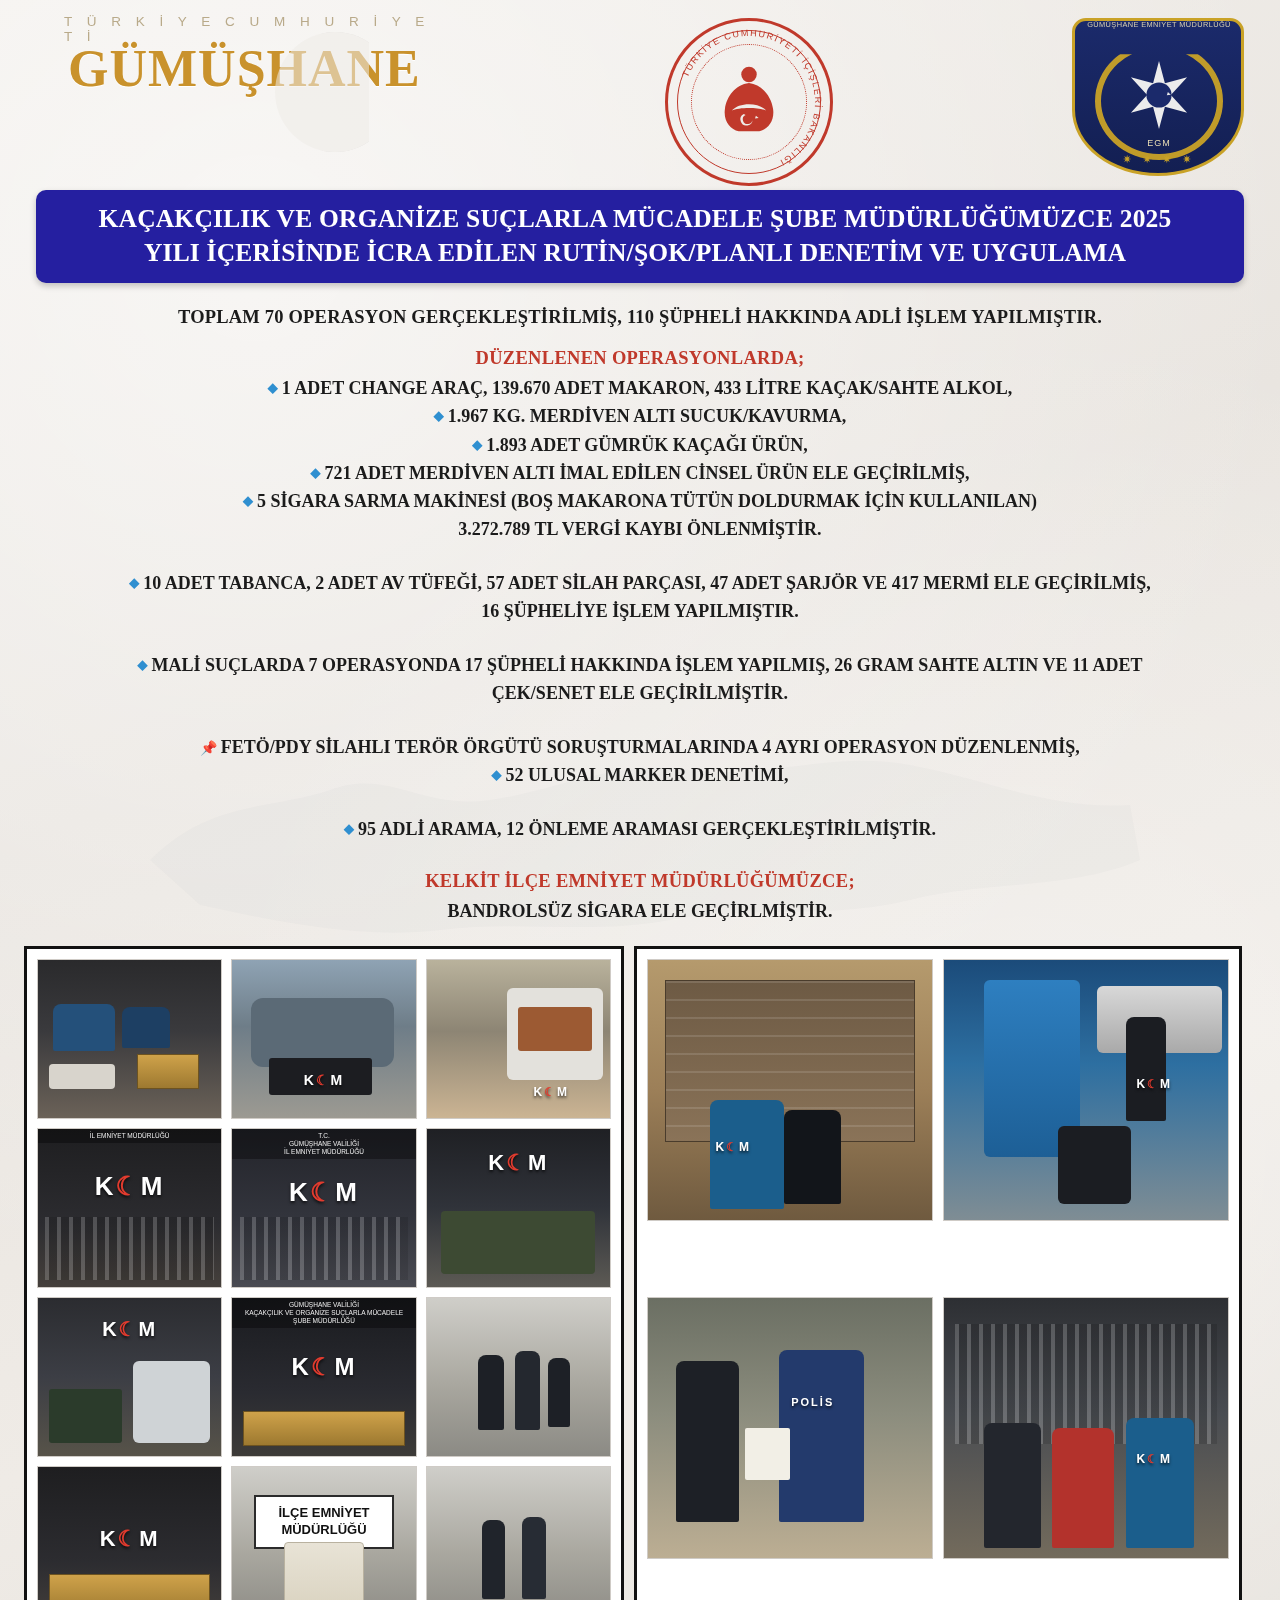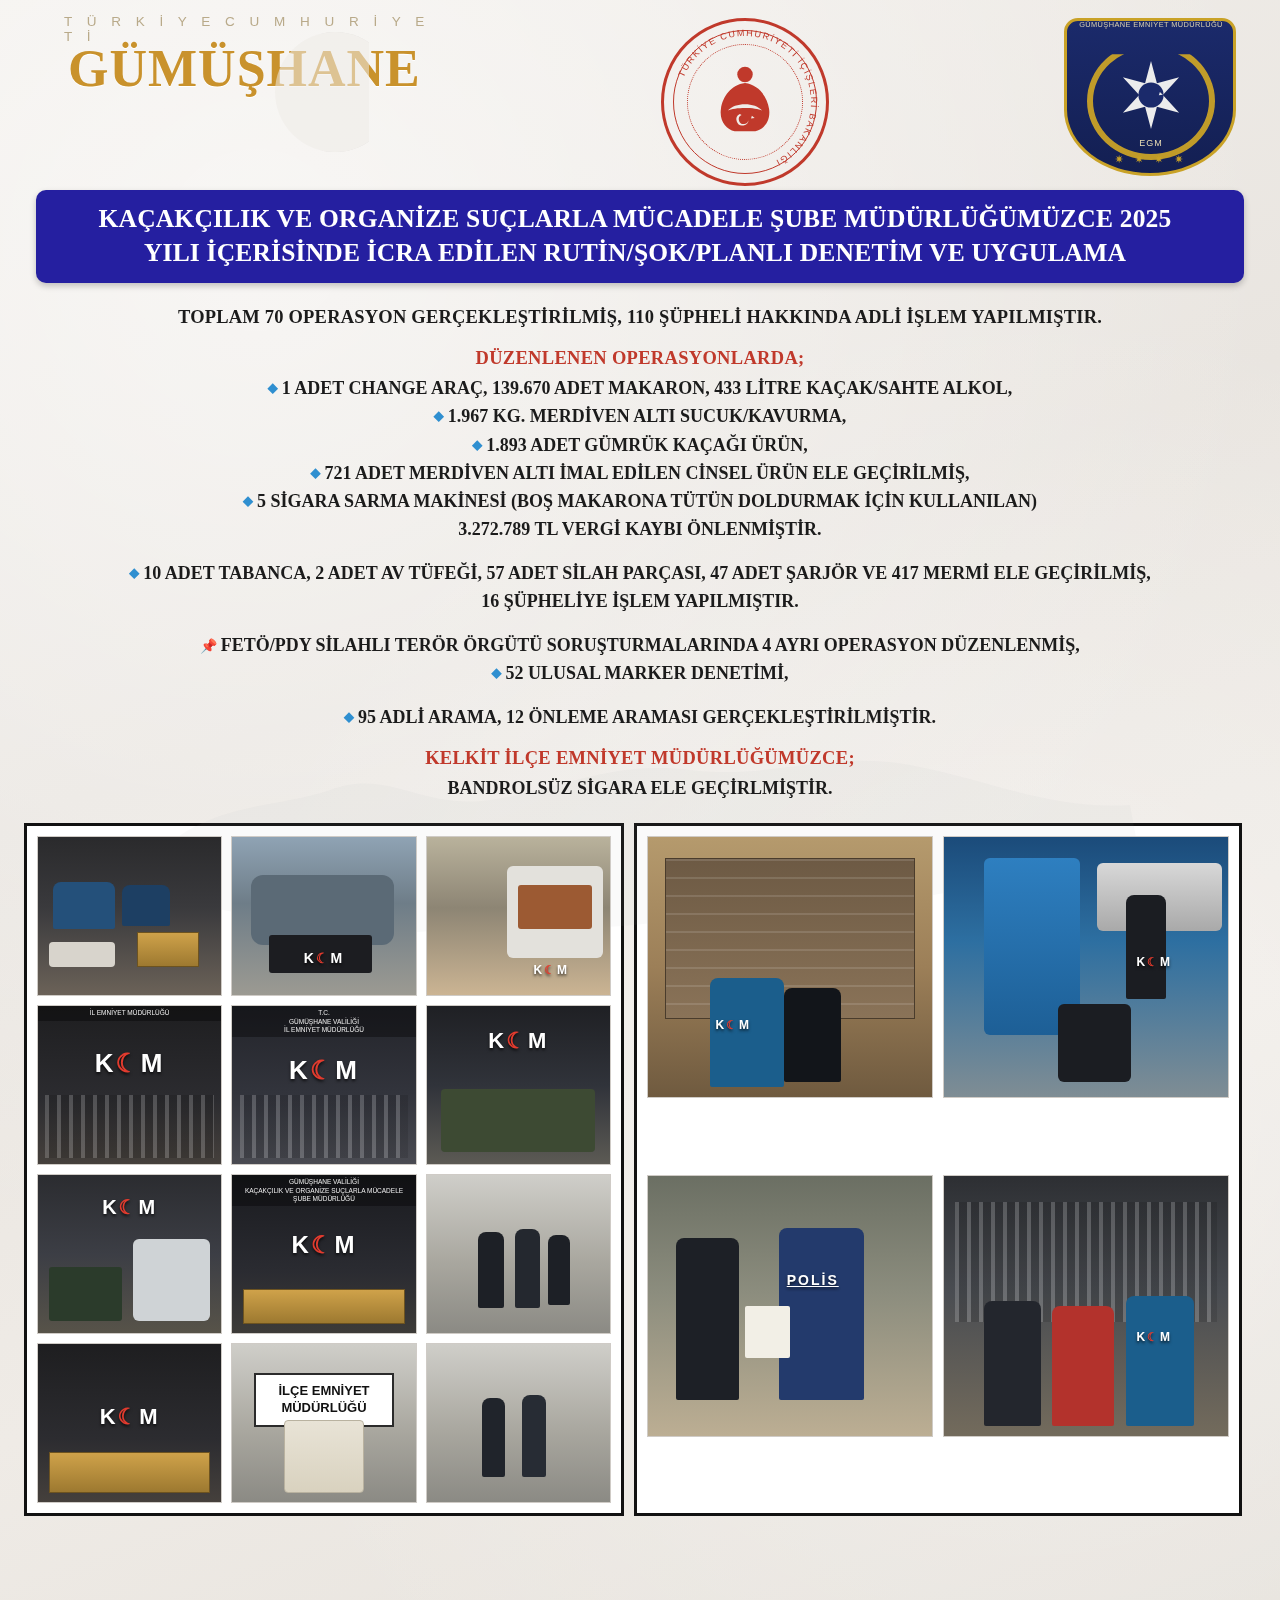--- a/index.html
+++ b/index.html
@@ -26,21 +26,21 @@
     transform: translateX(-50%);
     width: 1100px; height: 560px;
     opacity: 0.10;
     pointer-events: none;
   }
 
   
   .header {
     position: relative;
     height: 180px;
-    padding: 14px 34px 0 34px;
+    padding: 14px 26px 0 34px;
     display: flex;
     align-items: flex-start;
     justify-content: space-between;
   }
   .logo-left { position: relative; width: 400px; }
   .crescent {
     position: absolute;
     left: 215px; top: 18px;
     width: 120px; height: 120px;
     border-radius: 50%;
@@ -201,21 +201,21 @@
     color: #c0392b;
     font-size: 18.5px;
     margin: 10px 0 6px 0;
     letter-spacing: .3px;
   }
   .line {
     font-size: 18px;
     line-height: 1.45;
     margin: 2px 0;
   }
-  .blk { margin-top: 18px; }
+  .blk { margin-top: 28px; }
   .bullet {
     color: #2f8fd0;
     font-size: 13px;
     vertical-align: 2px;
     margin-right: 4px;
   }
   .pin { color:#d0342c; font-size:14px; margin-right:3px; }
 
   
   .collage {
@@ -428,20 +428,24 @@
     <div class="line"><span class="bullet">◆</span><span>1.893 ADET GÜMRÜK KAÇAĞI ÜRÜN,</span></div>
     <div class="line"><span class="bullet">◆</span><span>721 ADET MERDİVEN ALTI İMAL EDİLEN CİNSEL ÜRÜN ELE GEÇİRİLMİŞ,</span></div>
     <div class="line"><span class="bullet">◆</span><span>5 SİGARA SARMA MAKİNESİ (BOŞ MAKARONA TÜTÜN DOLDURMAK İÇİN KULLANILAN)</span></div>
     <div class="line">3.272.789 TL VERGİ KAYBI ÖNLENMİŞTİR.</div>
 
     <div class="blk">
       <div class="line"><span class="bullet">◆</span><span>10 ADET TABANCA, 2 ADET AV TÜFEĞİ, 57 ADET SİLAH PARÇASI, 47 ADET ŞARJÖR VE 417 MERMİ ELE GEÇİRİLMİŞ,</span></div>
       <div class="line">16 ŞÜPHELİYE İŞLEM YAPILMIŞTIR.</div>
     </div>
 
+    <div class="blk">
+      <div class="line"><span class="bullet">◆</span><span>MALİ SUÇLARDA 7 OPERASYONDA 17 ŞÜPHELİ HAKKINDA İŞLEM YAPILMIŞ, 26 GRAM SAHTE ALTIN VE 11 ADET</span></div>
+      <div class="line">ÇEK/SENET ELE GEÇİRİLMİŞTİR.</div>
+    </div>
 
     <div class="blk">
       <div class="line"><span class="pin">📌</span><span>FETÖ/PDY SİLAHLI TERÖR ÖRGÜTÜ SORUŞTURMALARINDA 4 AYRI OPERASYON DÜZENLENMİŞ,</span></div>
       <div class="line"><span class="bullet">◆</span><span>52 ULUSAL MARKER DENETİMİ,</span></div>
     </div>
 
     <div class="blk">
       <div class="line"><span class="bullet">◆</span><span>95 ADLİ ARAMA, 12 ÖNLEME ARAMASI GERÇEKLEŞTİRİLMİŞTİR.</span></div>
     </div>
 
@@ -550,21 +554,21 @@
           <div class="truck"></div>
           <div class="pump"></div>
           <div class="figure" style="left:64%;top:22%;width:14%;height:40%;background:#1b1d22;"></div>
           <div class="figure" style="left:40%;bottom:6%;width:26%;height:30%;background:#1b1d22;border-radius:6px;"></div>
           <div class="kom" style="font-size:12px;left:74%;top:48%;">K<span class="red">☾</span>M</div>
         </div>
         <div class="ph sc12">
           <div class="figure" style="left:10%;top:24%;width:22%;height:62%;background:#1d2026;"></div>
           <div class="figure vest3" style="left:46%;top:20%;width:30%;height:66%;"></div>
           <div class="figure" style="left:34%;top:50%;width:16%;height:20%;background:#f2efe6;border-radius:2px;"></div>
-          <div class="kom" style="font-size:14px;left:58%;top:40%;text-decoration:underline;">POLİS</div>
+          <div class="kom" style="font-size:11px;left:58%;top:40%;">POLİS</div>
         </div>
         <div class="ph sc13">
           <div class="bottles" style="bottom:auto;top:10%;height:46%;"></div>
           <div class="figure" style="left:14%;bottom:4%;width:20%;height:48%;background:#23262d;"></div>
           <div class="figure vest2" style="left:38%;bottom:4%;width:22%;height:46%;"></div>
           <div class="figure vest" style="left:64%;bottom:4%;width:24%;height:50%;"></div>
           <div class="kom" style="font-size:12px;left:74%;top:62%;">K<span class="red">☾</span>M</div>
         </div>
       </div>
     </div>

